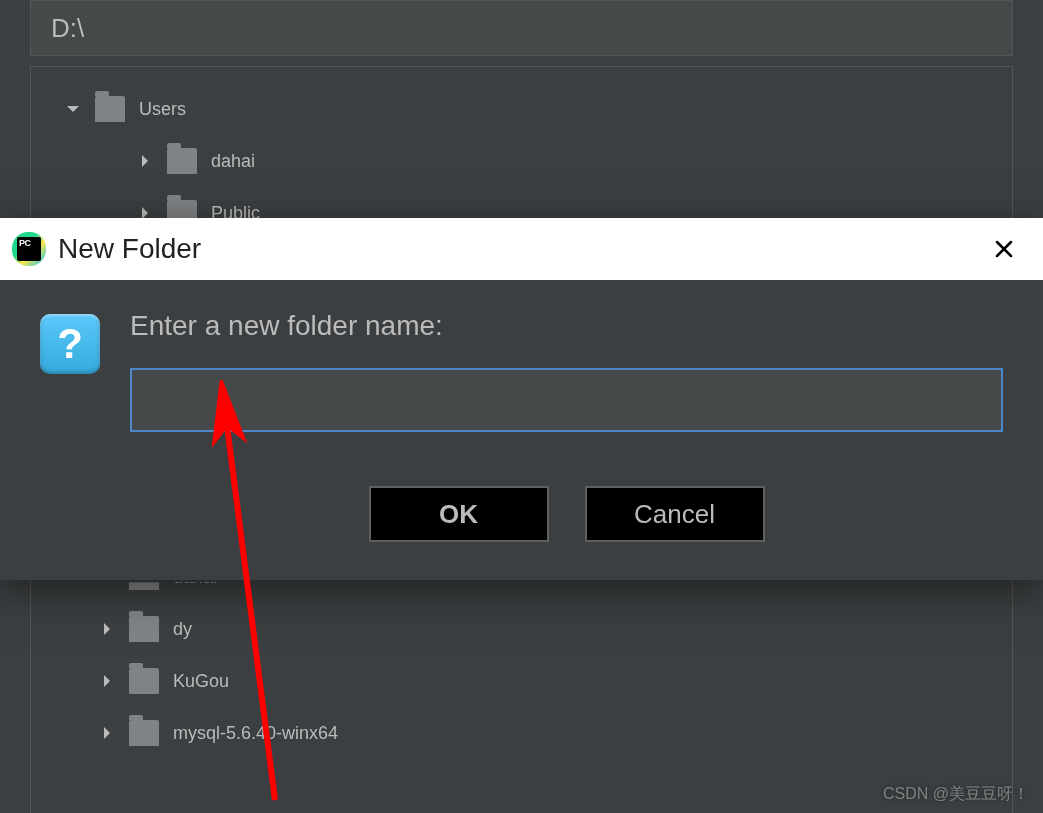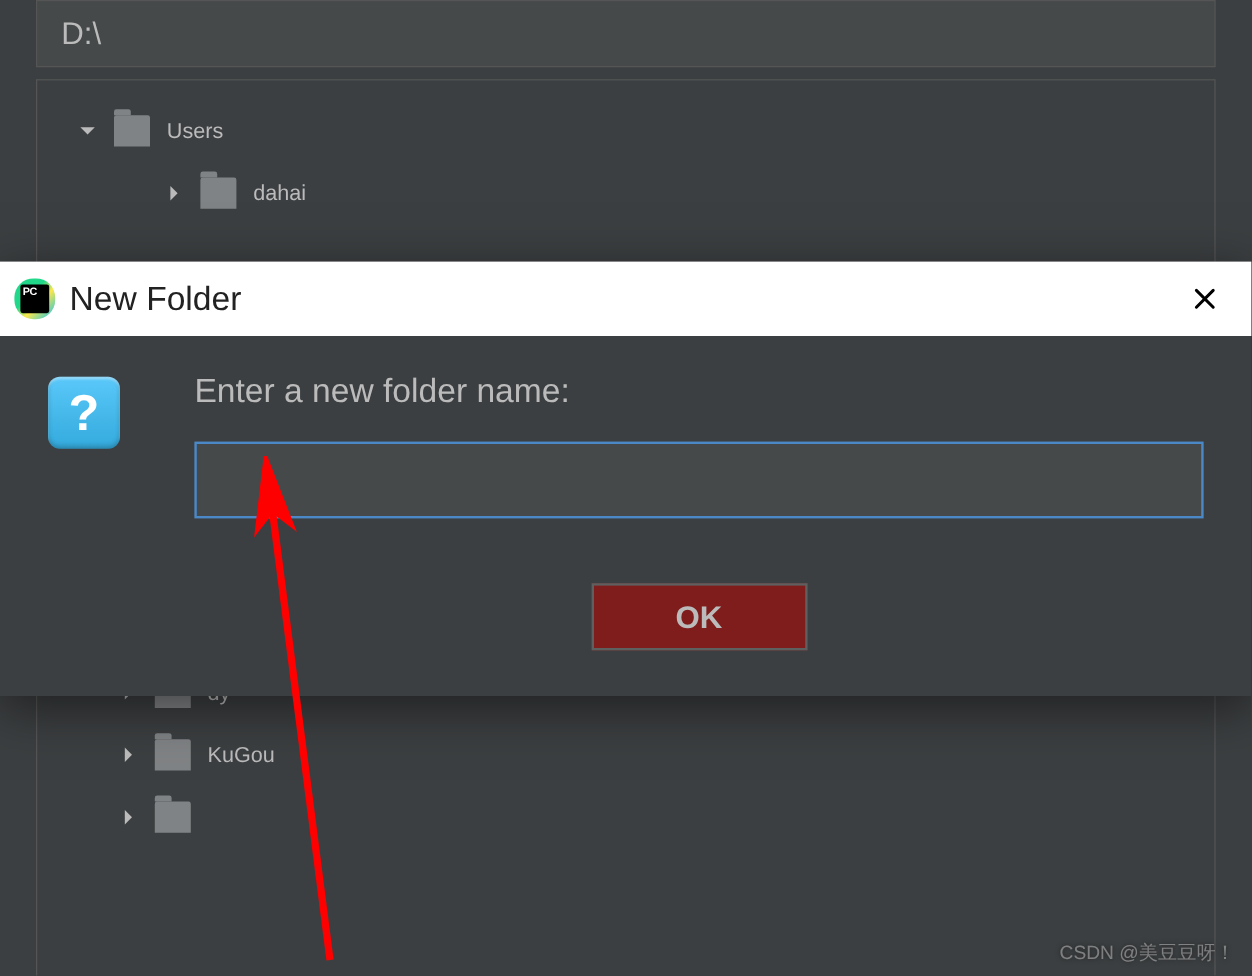--- a/index.html
+++ b/index.html
@@ -131,21 +131,21 @@
       display: flex;
       align-items: center;
       justify-content: center;
       font-size: 42px;
       font-weight: bold;
       color: #fff;
       box-shadow: inset 0 -2px 4px rgba(0,0,0,.25), inset 0 2px 2px rgba(255,255,255,.4);
       flex-shrink: 0;
       margin-top: 4px;
     }
-    .dialog-form { flex: 1; margin-left: 32px; }
+    .dialog-form { flex: 1; }
     .prompt-label {
       font-size: 28px;
       color: #bbbbbb;
       margin-bottom: 26px;
     }
     .folder-input {
       width: 100%;
       height: 64px;
       background: #45494a;
       border: 2px solid #4a88c7;
@@ -156,21 +156,21 @@
     }
     .dialog-buttons {
       display: flex;
       justify-content: center;
       gap: 36px;
       margin-top: 54px;
     }
     .dlg-btn {
       width: 180px;
       height: 56px;
-      background: #7f1d1d;
+      background: #000000;
       border: 2px solid #5e6060;
       color: #bbbbbb;
       font-size: 26px;
       cursor: pointer;
       display: flex;
       align-items: center;
       justify-content: center;
     }
     .dlg-btn.primary {
       font-weight: 600;
@@ -213,20 +213,29 @@
   </div>
   <div class="tree-item depth-1">
     <span class="arrow">
       <svg viewBox="0 0 24 24">
           <path d="M9 6l6 6-6 6z" fill="#bbbbbb"></path>
         </svg>
     </span>
     <span class="folder-icon"></span>
     <span>dahai</span>
   </div>
+  <div class="tree-item depth-1">
+    <span class="arrow">
+      <svg viewBox="0 0 24 24">
+          <path d="M9 6l6 6-6 6z" fill="#bbbbbb"></path>
+        </svg>
+    </span>
+    <span class="folder-icon"></span>
+    <span>Public</span>
+  </div>
 
   <div style="height:340px"></div>
 
   <div class="tree-item depth-2" style="opacity:1;clip-path: inset(60% 0 0 0);margin-top:-28px;">
     <span class="arrow">
       <svg viewBox="0 0 24 24">
           <path d="M9 6l6 6-6 6z" fill="#bbbbbb"></path>
         </svg>
     </span>
     <span class="folder-icon"></span>
@@ -250,20 +259,21 @@
     <span class="folder-icon"></span>
     <span>KuGou</span>
   </div>
   <div class="tree-item depth-2">
     <span class="arrow">
       <svg viewBox="0 0 24 24">
           <path d="M9 6l6 6-6 6z" fill="#bbbbbb"></path>
         </svg>
     </span>
     <span class="folder-icon"></span>
+    <span>mysql-5.6.40-winx64</span>
   </div>
 </div>
 
 <div class="dialog-overlay">
   <div class="dialog-titlebar">
     <span class="pc-logo">
         <span>PC</span>
       </span>
     <span>New Folder</span>
     <span class="close-btn">
@@ -272,20 +282,21 @@
         </svg>
     </span>
   </div>
   <div class="dialog-body">
     <div class="question-icon">?</div>
     <div class="dialog-form">
       <div class="prompt-label">Enter a new folder name:</div>
       <input class="folder-input" type="text" value="" style="">
       <div class="dialog-buttons">
         <div class="dlg-btn primary">OK</div>
+        <div class="dlg-btn">Cancel</div>
       </div>
     </div>
   </div>
 </div>
 
 <svg class="anno-arrow" width="120" height="440">
   <defs>
     <marker id="ah" markerWidth="12" markerHeight="12" refX="6" refY="3" orient="auto">
       <path d="M0,0 L12,3 L0,6 L3,3 z" fill="#ff0000"></path>
     </marker>

